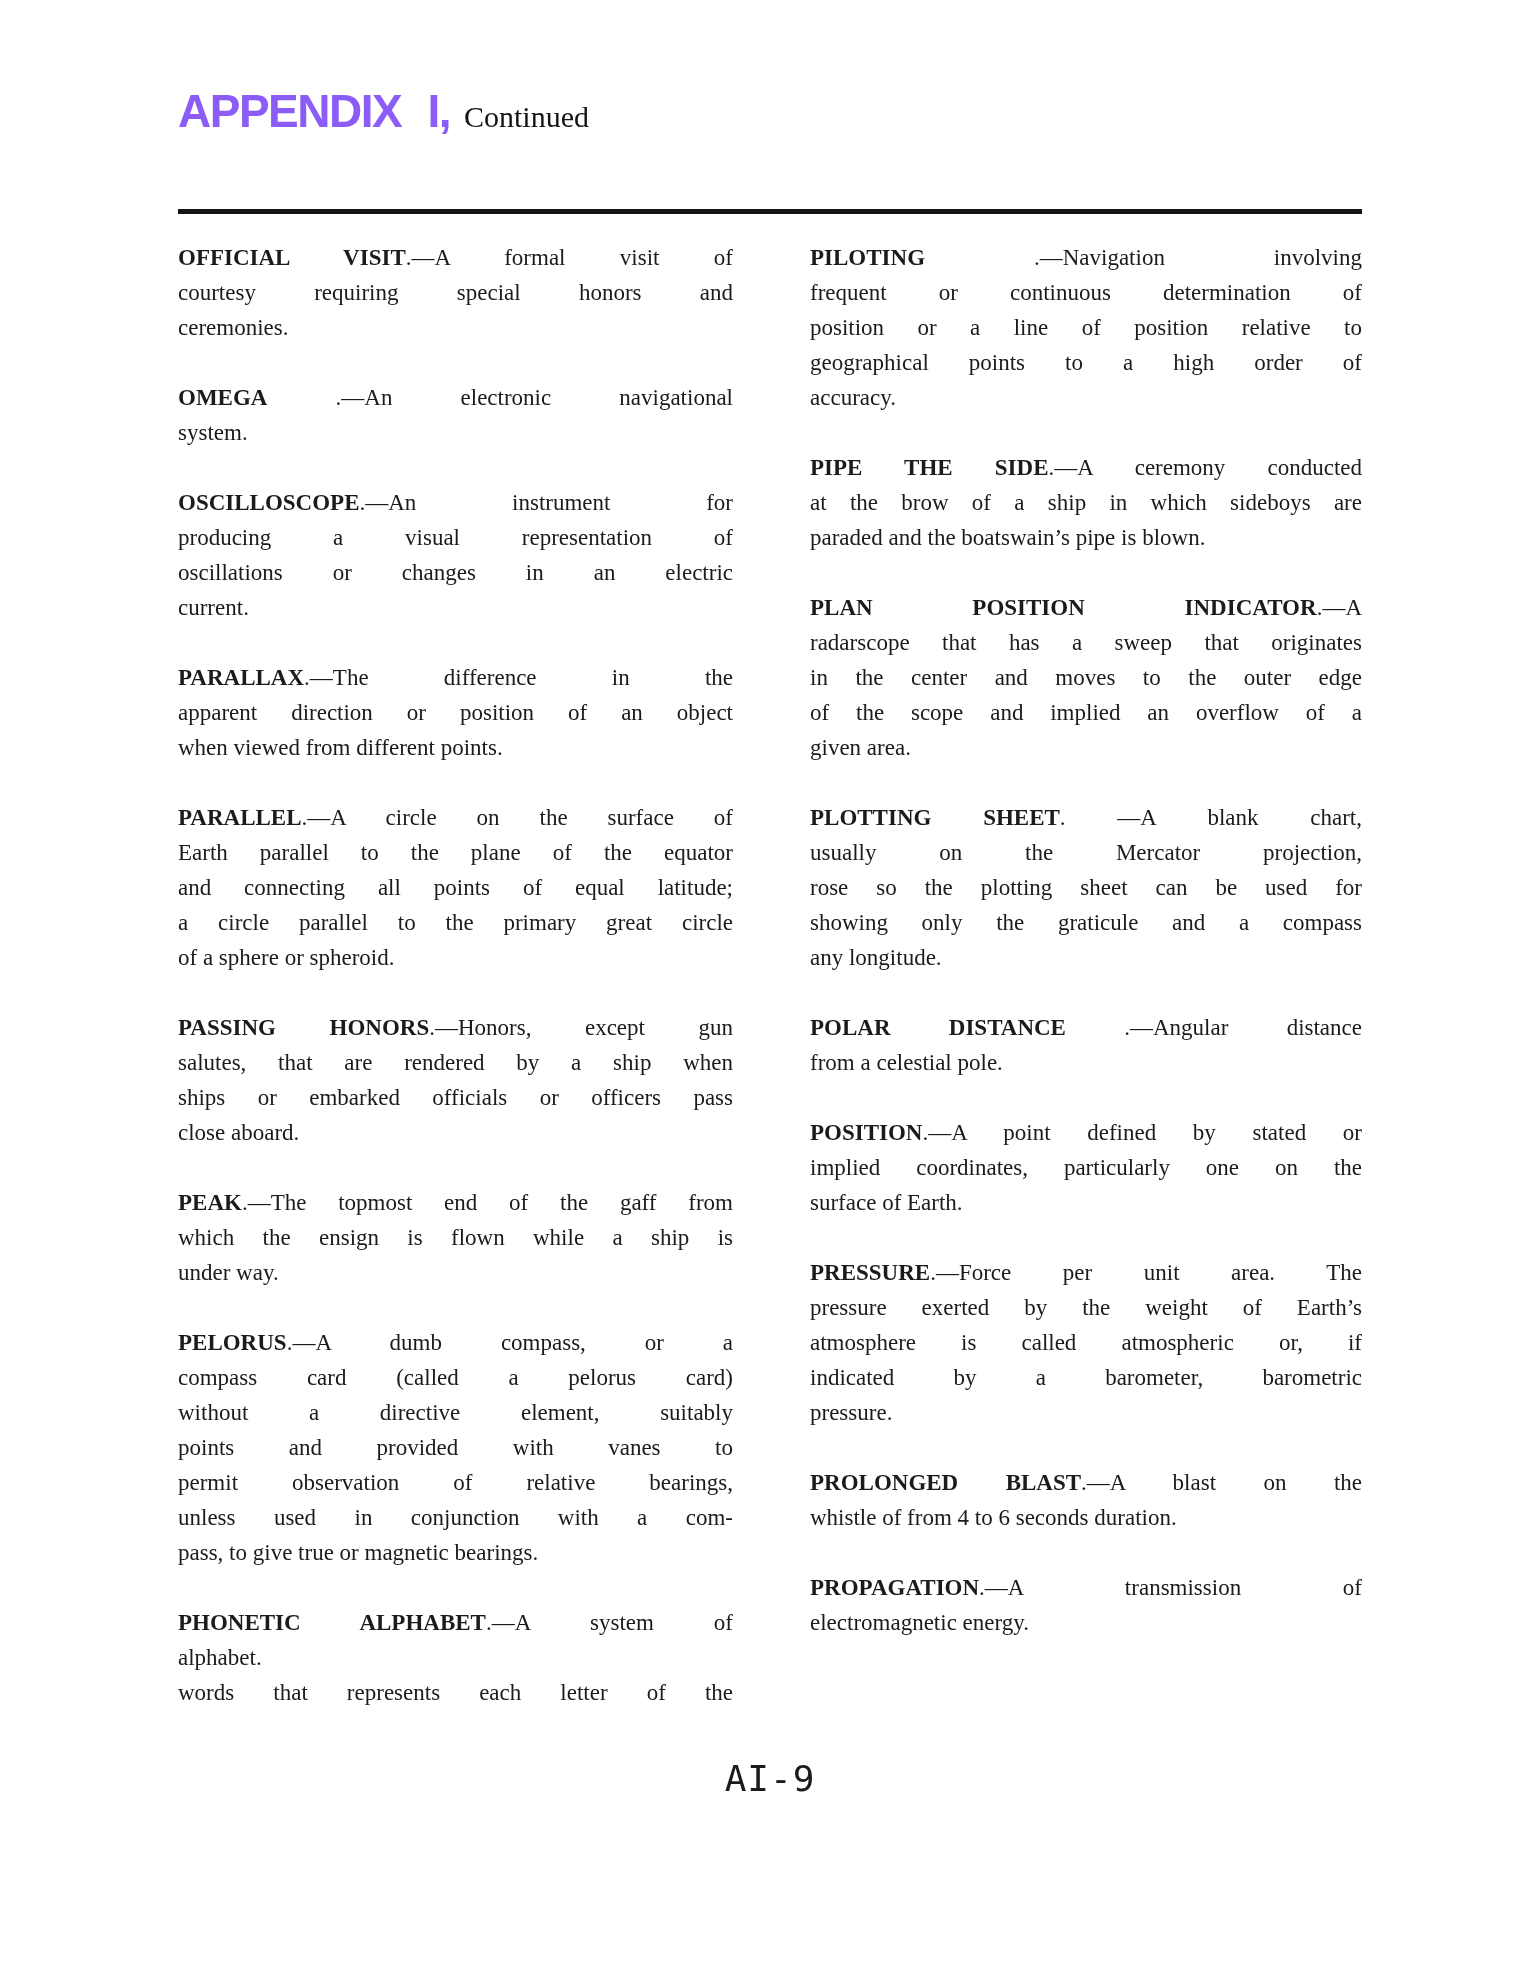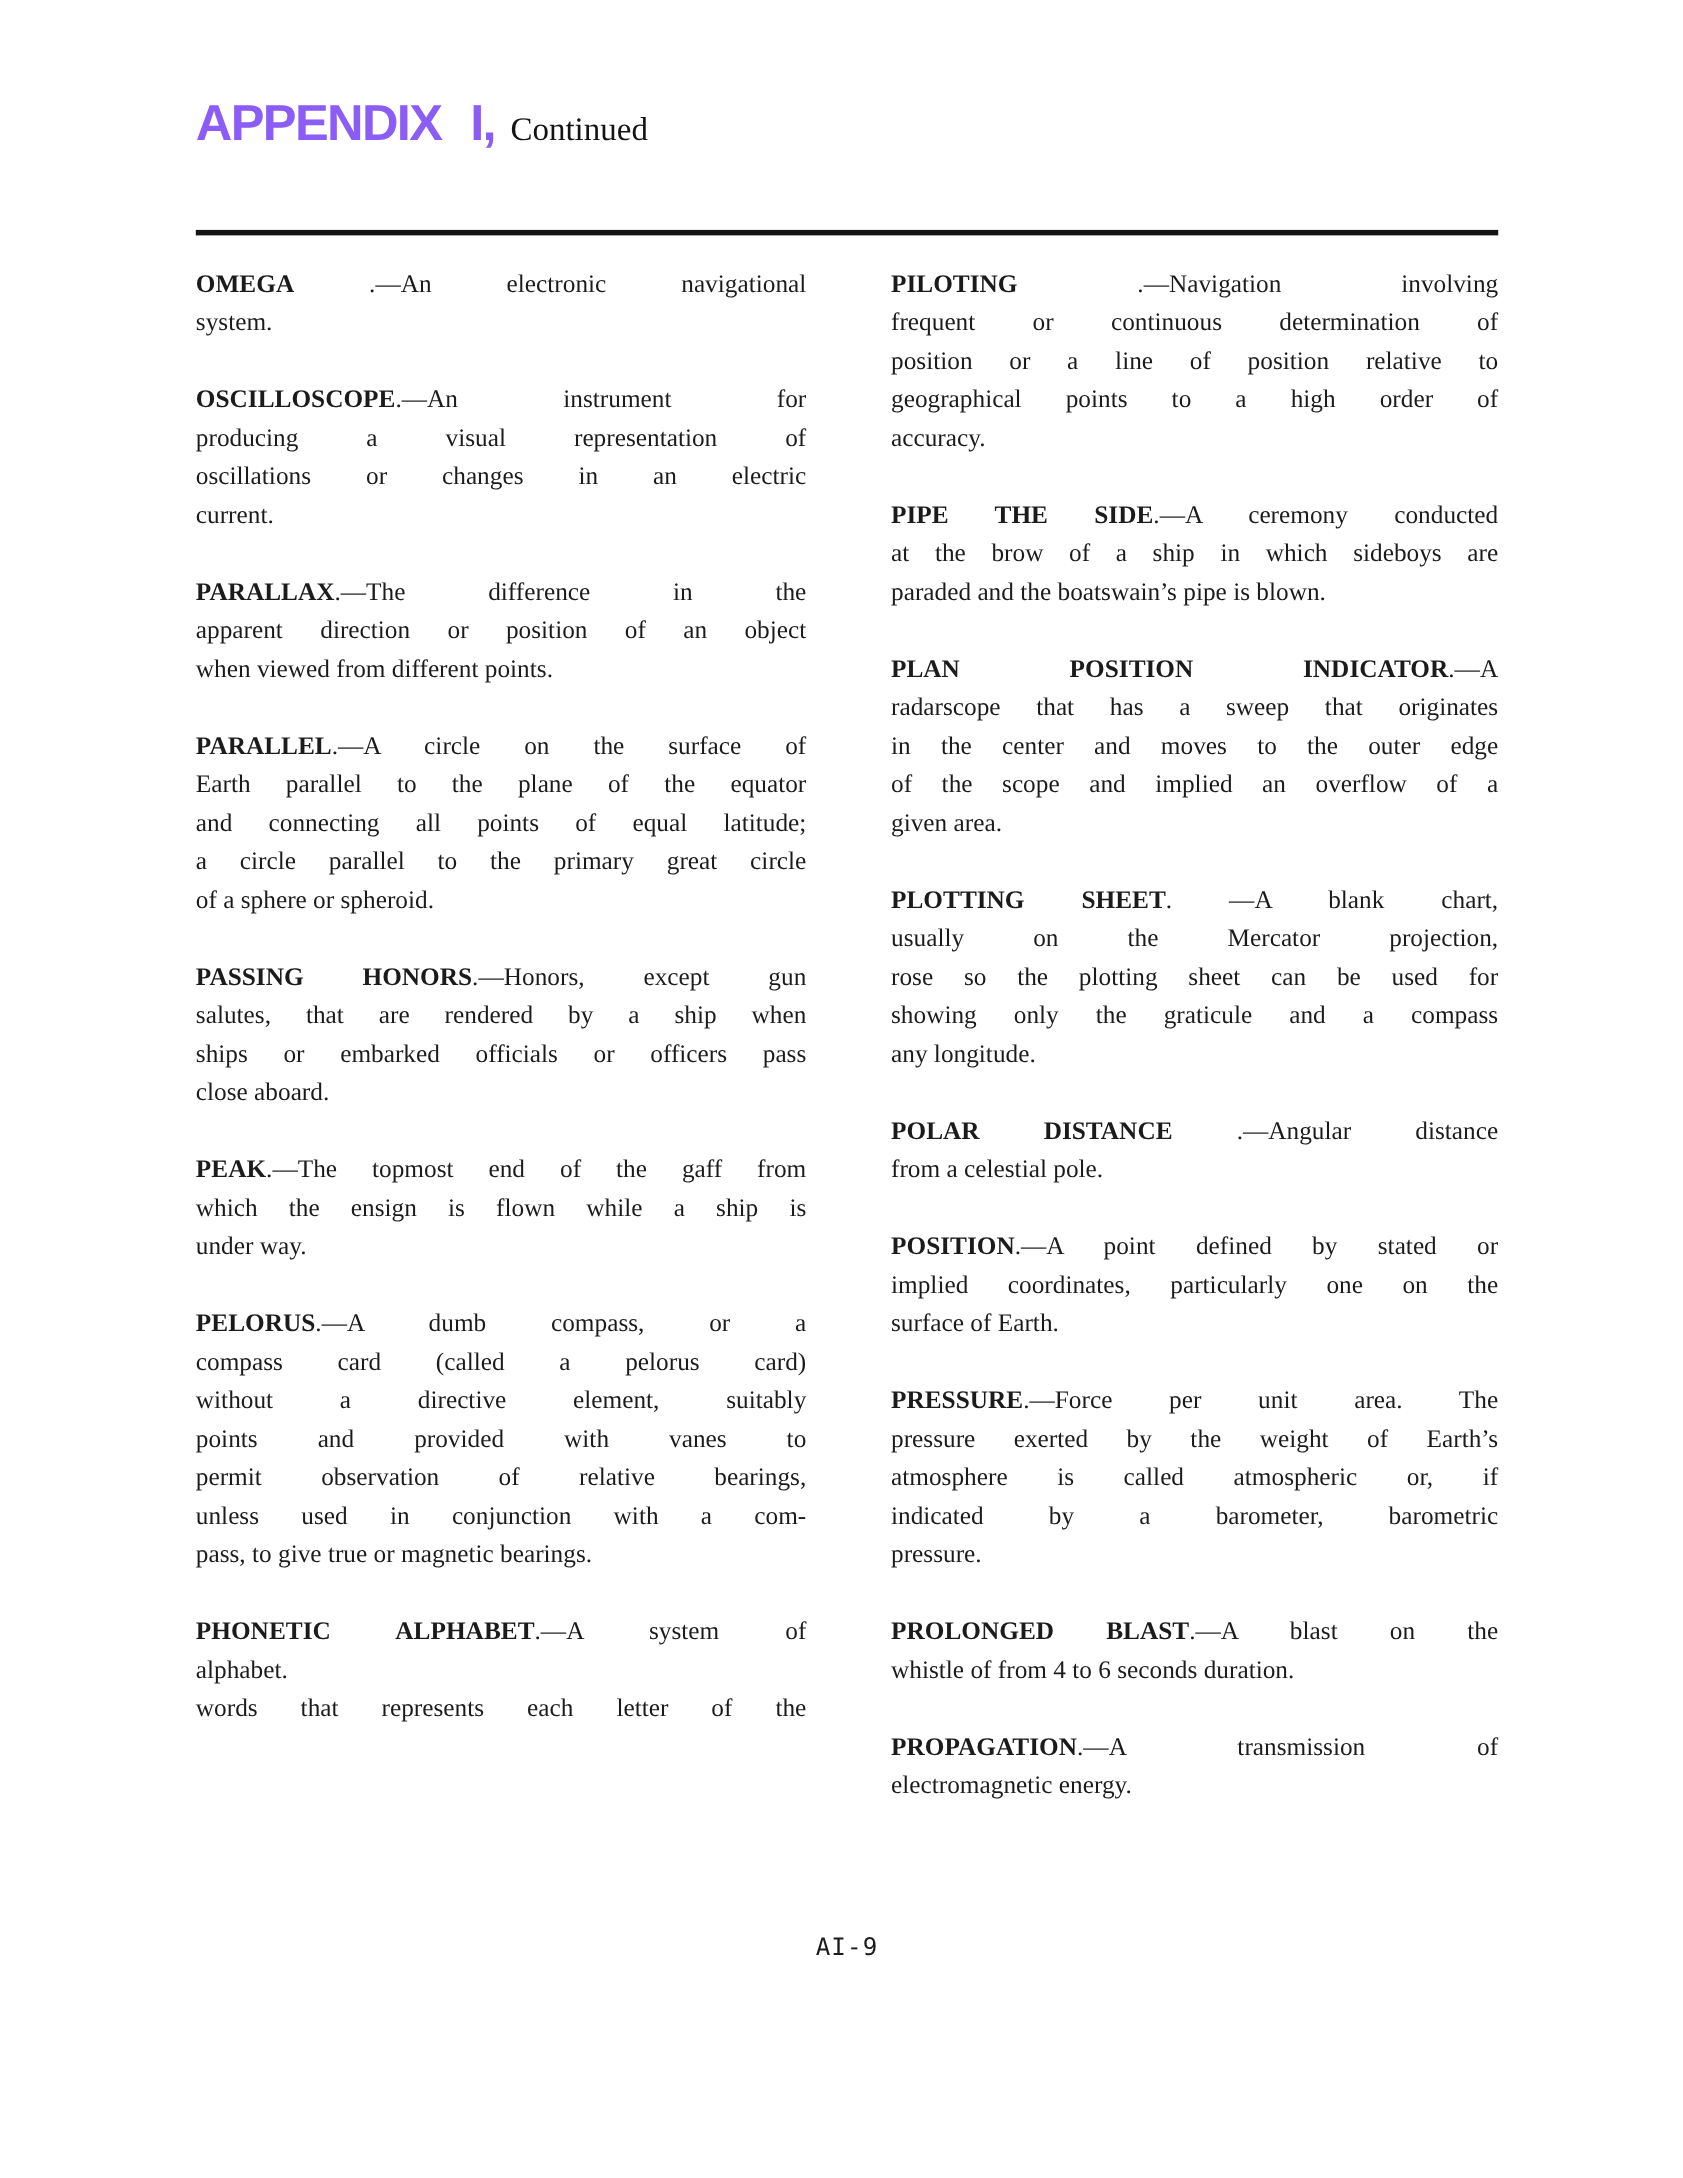--- a/index.html
+++ b/index.html
@@ -64,38 +64,43 @@
     text-align-last: justify;
   }
   .term { font-weight: bold; }
 
   .pageno {
     position: absolute;
     left: 178px; top: 1758px;
     width: 1184px;
     text-align: center;
     font-family: "DejaVu Sans Mono", monospace;
-    font-size: 22px;
+    font-size: 36px;
     letter-spacing: 1px;
     color: #1b1b1b;
   }
 </style>
 </head>
 <body>
 
 <div class="page">
 
   <div class="header">
     <span class="title">APPENDIX I,</span><span class="continued">Continued</span>
   </div>
 
   <div class="rule"></div>
 
   <div class="columns">
     <div class="col col-left" id="col-left">
+        <div class="entry">
+          <div class="line just"><span class="term">OFFICIAL VISIT</span>.—A formal visit of</div>
+          <div class="line just">courtesy requiring special honors and</div>
+          <div class="line">ceremonies.</div>
+        </div>
         <div class="entry">
           <div class="line just"><span class="term">OMEGA</span> .—An electronic navigational</div>
           <div class="line">system.</div>
         </div>
         <div class="entry">
           <div class="line just"><span class="term">OSCILLOSCOPE</span>.—An instrument for</div>
           <div class="line just">producing a visual representation of</div>
           <div class="line just">oscillations or changes in an electric</div>
           <div class="line">current.</div>
         </div>

